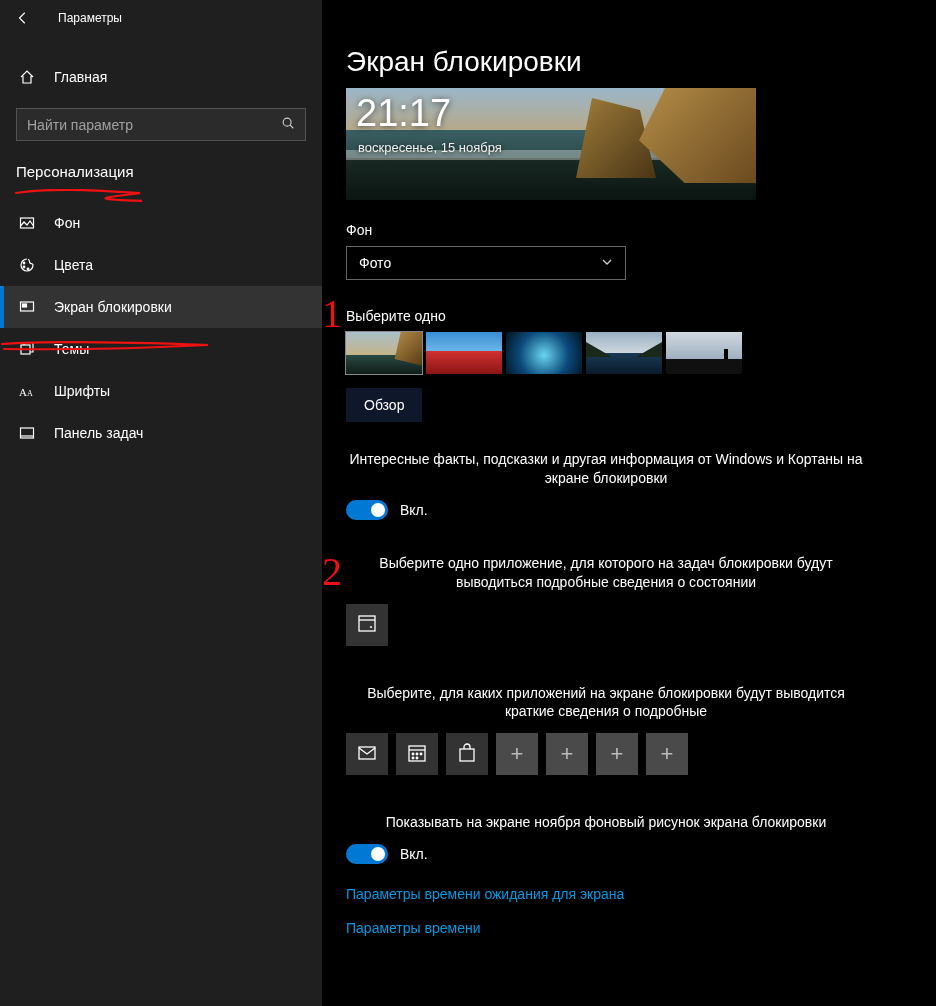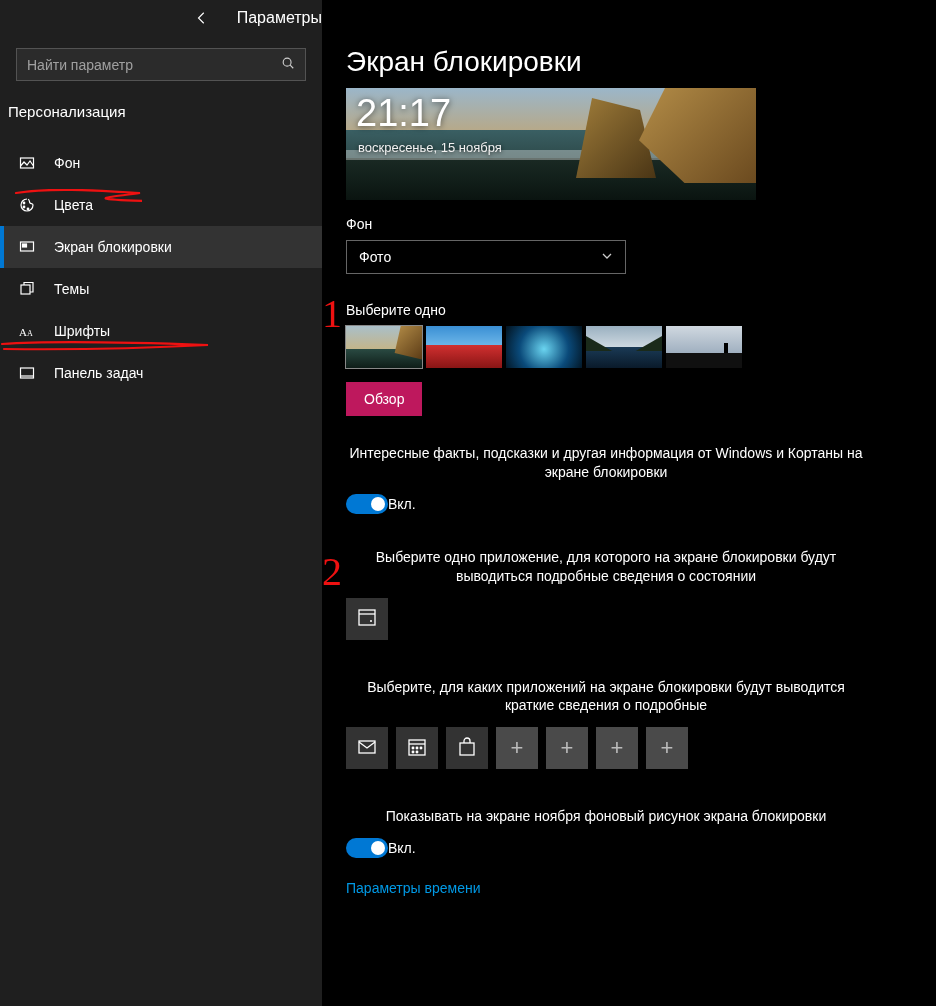--- a/index.html
+++ b/index.html
@@ -23,22 +23,21 @@
     display: flex;
     flex-direction: column;
     position: relative;
   }
   .titlebar {
     display: flex;
     align-items: center;
     height: 36px;
     padding-left: 14px;
     gap: 26px;
-    font-size: 16px;
-    justify-content: flex-end;
+    font-size: 12px;
   }
   .back-arrow {
     display:inline-flex; align-items:center; justify-content:center;
     width:18px; height:18px;
   }
   .title-text { color: #fff; }
   .home-row {
     display: flex; align-items: center; gap: 18px;
     padding: 10px 18px;
     margin-top: 22px;
@@ -55,21 +54,21 @@
     padding: 0 10px;
     gap: 8px;
   }
   .search input {
     flex:1; background:transparent; border:none; outline:none;
     color:#cfcfcf; font-size:14px;
   }
   .search input::placeholder { color:#a0a0a0; }
   .search .mag { color:#cfcfcf; }
   .section-title {
-    padding: 22px 18px 8px 8px;
+    padding: 22px 18px 8px 16px;
     font-size: 15px;
     font-weight: 400;
     position: relative;
   }
   .nav {
     margin-top: 14px;
     display:flex; flex-direction:column;
   }
   .nav-item {
     display:flex; align-items:center; gap:18px;
@@ -115,21 +114,21 @@
   }
   .page-title {
     font-size: 28px;
     font-weight: 400;
     margin-bottom: 10px;
   }
   .preview {
     width: 410px;
     height: 112px;
     position:relative;
-    margin-bottom: 16px;
+    margin-bottom: 22px;
     background: #c2410c;
   }
   .preview-sky {
     position:absolute; left:0; right:0; top:0; height:42px;
     background: linear-gradient(#9bb6c9, #b6a98a);
   }
   .preview-sea {
     position:absolute; left:0; right:0; top:42px; height:28px;
     background: linear-gradient(#3a5f63, #2d4a4a);
   }
@@ -187,34 +186,34 @@
     display:flex; gap:4px; margin-bottom:14px;
   }
   .thumb {
     width:76px; height:42px;
     position:relative;
     overflow:hidden;
   }
   .thumb.sel { outline:1px solid #888; }
   .btn {
     display:inline-flex; align-items:center; justify-content:center;
-    background:#be185d; color:#fff;
+    background:#0f172a; color:#fff;
     border:none; height:34px; padding:0 18px;
     font-size:14px;
     margin-bottom: 28px;
   }
 
   .block-text {
     font-size:14px; line-height:1.35;
     max-width: 520px;
     margin-bottom: 12px;
     text-align: center;
   }
   .toggle-row {
-    display:flex; align-items:center; 
+    display:flex; align-items:center; gap:12px;
     margin-bottom: 34px;
   }
   .toggle {
     width:42px; height:20px; border-radius:10px;
     position:relative;
     background:#0078d4;
   }
   .toggle::after {
     content:"";
     position:absolute; right:3px; top:3px;
@@ -275,20 +274,28 @@
   <div class="sidebar">
     <div class="titlebar">
       <span class="back-arrow">
         <svg viewBox="0 0 16 16" width="14" height="14" stroke="#fff" fill="none" stroke-width="1.3">
             <path d="M10 2 L4 8 L10 14"></path>
           </svg>
       </span>
       <span class="title-text">Параметры</span>
     </div>
 
+    <div class="home-row">
+      <span class="nav-icon">
+        <svg viewBox="0 0 16 16" width="16" height="16" stroke="#fff" fill="none" stroke-width="1.2">
+            <path d="M2 8 L8 2 L14 8 M4 7 V14 H12 V7"></path>
+          </svg>
+      </span>
+      <span>Главная</span>
+    </div>
 
     <div class="search-wrap">
       <div class="search">
         <input type="text" placeholder="Найти параметр" style="">
         <span class="mag">
           <svg viewBox="0 0 16 16" width="14" height="14" stroke="#cfcfcf" fill="none" stroke-width="1.3">
               <circle cx="7" cy="7" r="4.5"></circle>
               <path d="M10.5 10.5 L14 14"></path>
             </svg>
         </span>
@@ -416,21 +423,21 @@
         </div>
       </div>
       <button class="btn">Обзор</button>
 
       <div class="block-text">Интересные факты, подсказки и другая информация от Windows и Кортаны на экране блокировки</div>
       <div class="toggle-row">
         <div class="toggle"></div>
         <span>Вкл.</span>
       </div>
 
-      <div class="block-text">Выберите одно приложение, для которого на экране блокировки будут выводиться подробные сведения о состоянии</div>
+      <div class="block-text">Выберите одно приложение, для которого на задач блокировки будут выводиться подробные сведения о состоянии</div>
       <div class="app-slot-row">
         <div class="app-slot">
           <span>
             <svg viewBox="0 0 20 20" stroke="#fff" fill="none" stroke-width="1.3">
                 <rect x="2" y="3" width="16" height="15"></rect>
                 <line x1="2" y1="7" x2="18" y2="7"></line>
                 <line x1="6" y1="10" x2="6" y2="10"></line>
                 <line x1="10" y1="10" x2="10" y2="10"></line>
                 <line x1="14" y1="10" x2="14" y2="10"></line>
                 <line x1="6" y1="14" x2="6" y2="14"></line>
@@ -477,20 +484,21 @@
         <div class="app-slot empty">+</div>
         <div class="app-slot empty">+</div>
       </div>
 
       <div class="block-text">Показывать на экране ноября фоновый рисунок экрана блокировки</div>
       <div class="toggle-row" style="margin-bottom:22px">
         <div class="toggle"></div>
         <span>Вкл.</span>
       </div>
 
+      <a class="link">Параметры времени ожидания для экрана</a>
       <a class="link">Параметры времени</a>
 
       
       <div class="anno-1">1</div>
       <div class="anno-2">2</div>
     </div>
   </div>
 
 </div>
 

